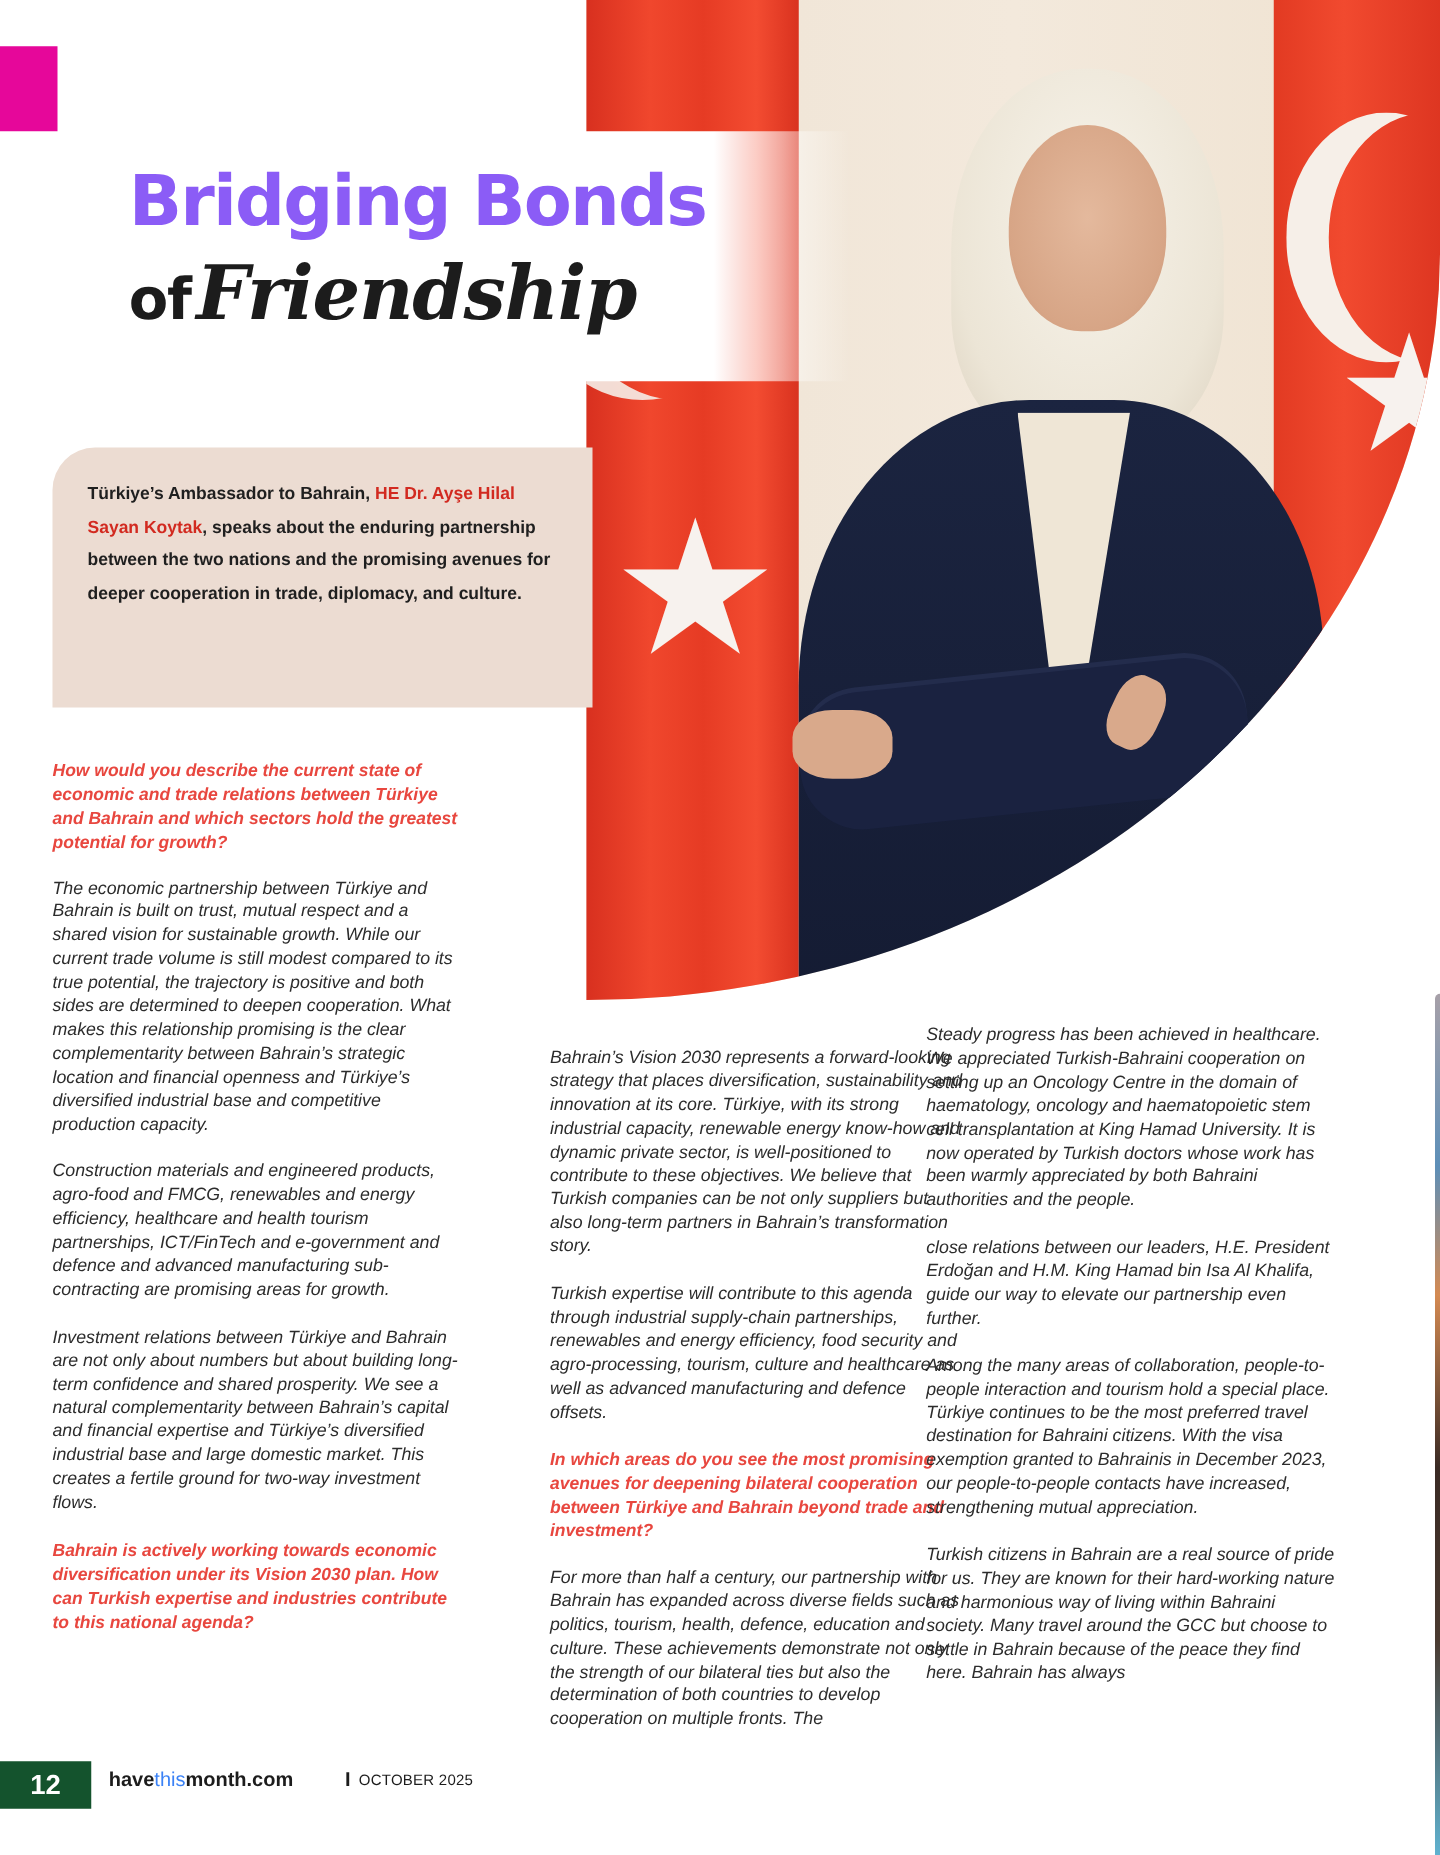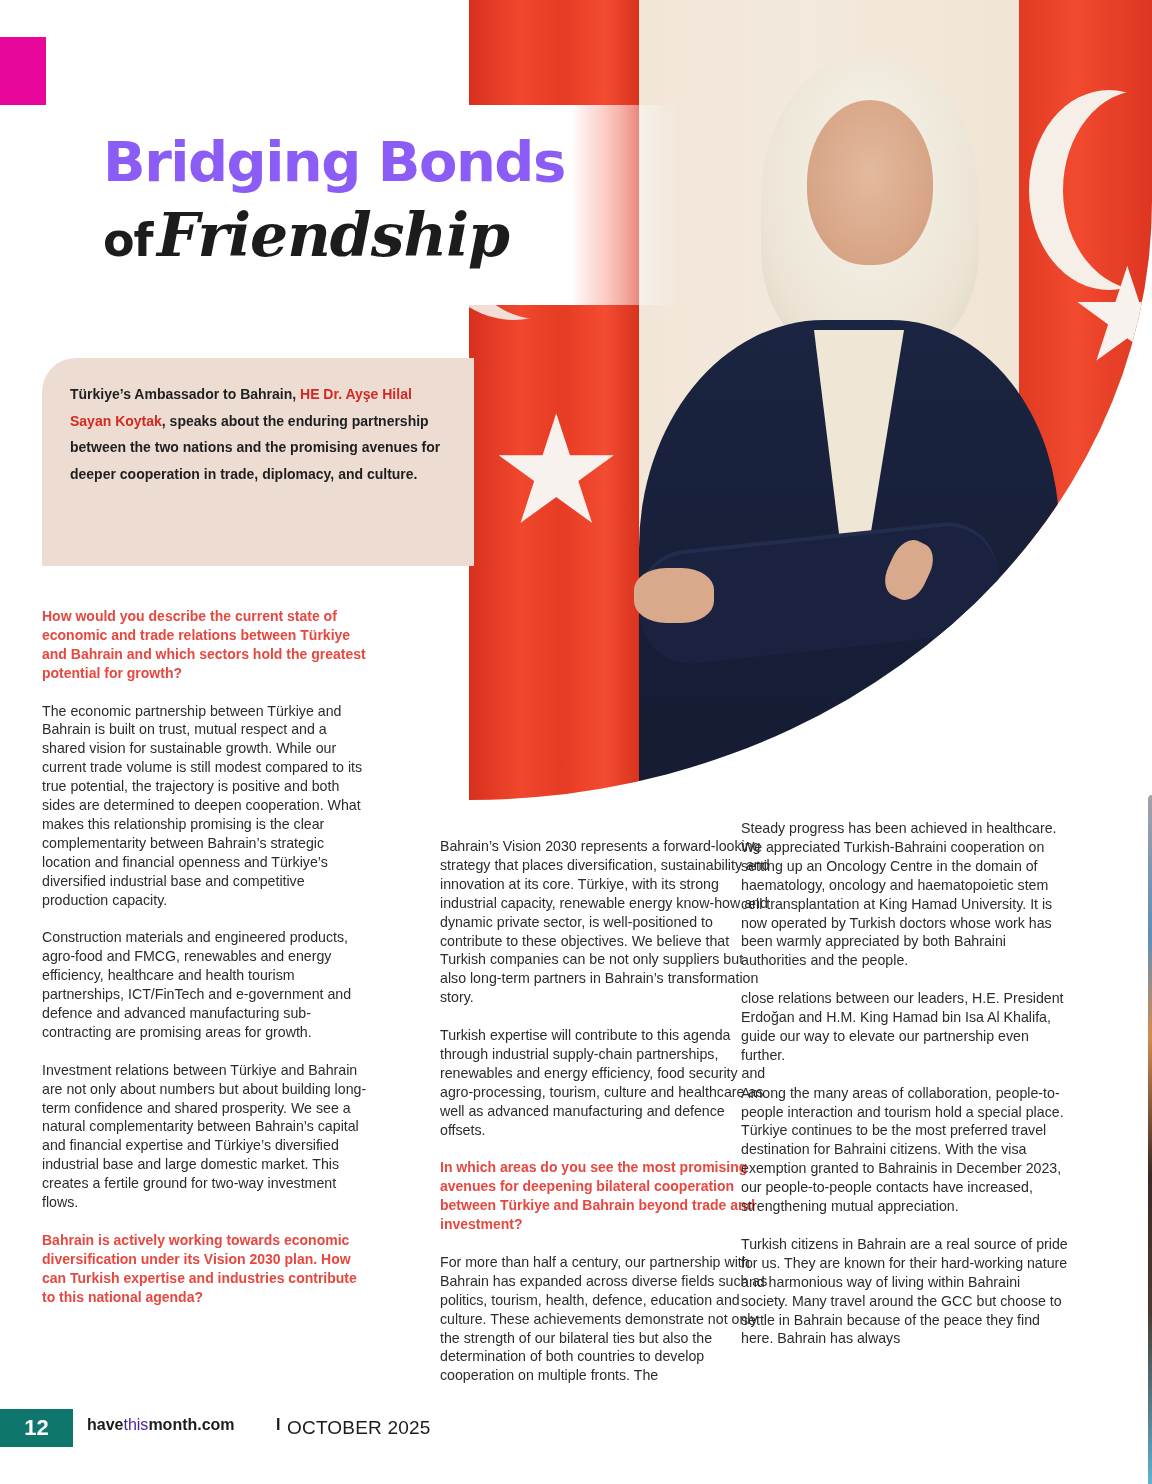--- a/index.html
+++ b/index.html
@@ -80,45 +80,45 @@
     position: absolute; left: 42px; top: 358px; width: 432px; height: 208px;
     background: #ecdcd2; border-top-left-radius: 34px;
   }
   .intro-text {
     position: absolute; left: 70px; top: 381px; width: 380px;
     font-size: 14px; font-weight: bold; line-height: 26.5px; color: #1f1f1f;
   }
   .intro-text .hl { color: #d22a20; }
 
   
-  .col { position: absolute; font-size: 14.2px; line-height: 18.9px; color: #2c2c2c; }
+  .col { position: absolute; font-size: 14.2px; line-height: 18.9px; color: #2c2c2c; font-style: italic; }
   .col p { margin-bottom: 18.9px; }
   .col p.q { color: #e8473f; font-weight: bold; font-size: 14px; }
   .col p:last-child { margin-bottom: 0; }
   .col1 { left: 42px; top: 607px; width: 330px; }
   .col2 { left: 412px; top: 837px; width: 330px; margin-left: 28px; }
   .col3 { left: 741px; top: 819px; width: 330px; }
 
   
   .next-page-sliver {
     position: absolute; left: 1148px; top: 795px; width: 4px; height: 689px;
     background: linear-gradient(180deg, #a7a0a8 0%, #5d8fb8 20%, #d48a52 35%, #3a2a24 55%, #4a3a30 75%, #5fb2d0 100%);
     border-top-left-radius: 4px;
   }
 
   
   .page-num {
     position: absolute; left: 0; top: 1409px; width: 73px; height: 38px;
-    background: #0f766e; color: #fff; font-size: 22px; font-weight: bold;
+    background: #14532d; color: #fff; font-size: 22px; font-weight: bold;
     display: flex; align-items: center; justify-content: center; padding-right: 0;
   }
   .footer-site { position: absolute; left: 87px; top: 1416px; font-size: 16px; font-weight: bold; color: #1c1c1c; }
-  .footer-site .pink { color: #4c1d95; font-weight: normal; }
+  .footer-site .pink { color: #3b82f6; font-weight: normal; }
   .footer-sep { position: absolute; left: 276px; top: 1416px; font-size: 16px; font-weight: bold; color: #1c1c1c; }
-  .footer-date { position: absolute; left: 287px; top: 1417px; font-size: 19px; color: #1c1c1c; letter-spacing: 0.2px; }
+  .footer-date { position: absolute; left: 287px; top: 1417px; font-size: 12px; color: #1c1c1c; letter-spacing: 0.2px; }
 </style>
 </head>
 <body>
 
 <div class="accent-bar"></div>
 <div class="section-label">INTERVIEW</div>
 
 <div class="photo">
   <div class="flag-left"></div>
   <div class="crescent" style="left:-40px; top:150px; box-shadow: inset 30px 0 0 0 #f6efe8; opacity:0.9;"></div>

